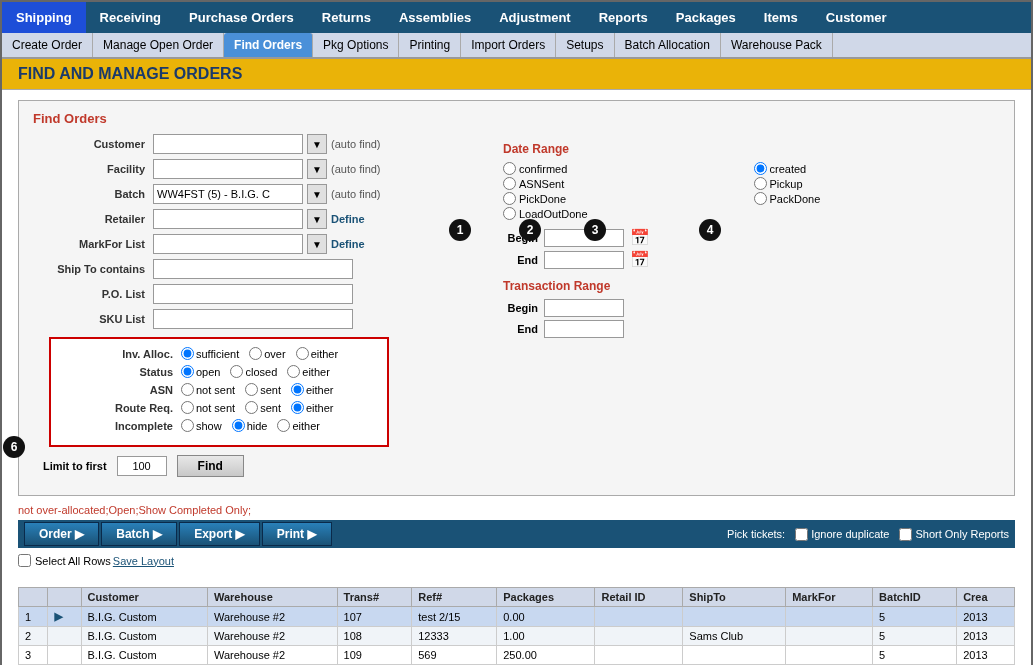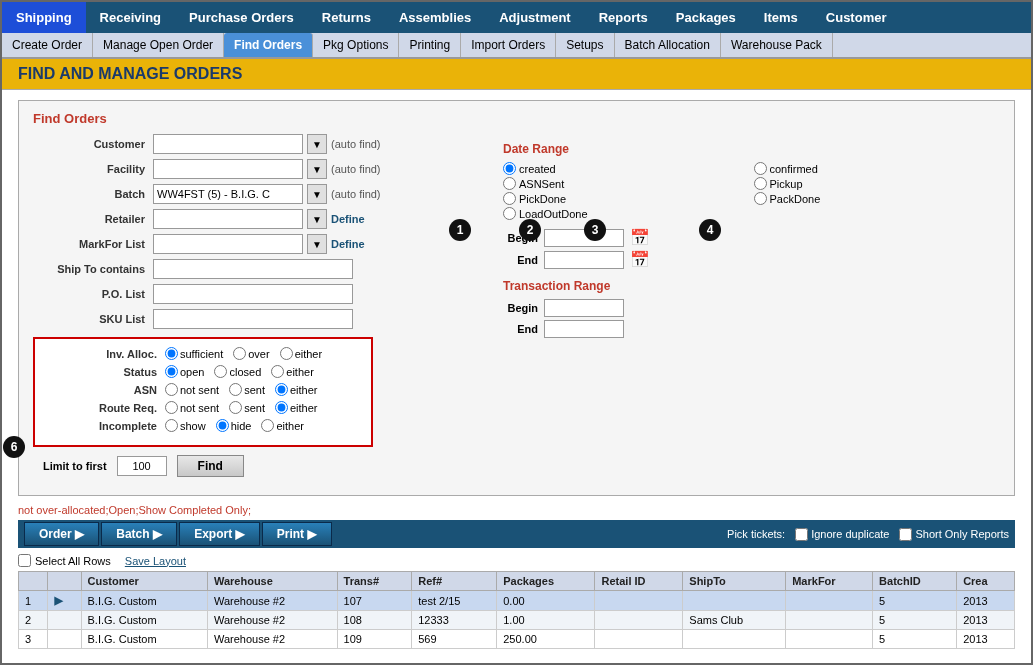--- a/index.html
+++ b/index.html
@@ -81,21 +81,21 @@
     .toolbar-btn {
       background: linear-gradient(to bottom, #2980b9, #1a5276);
       color: #fff; border: 1px solid #0a2a4a; padding: 4px 14px;
       font-weight: bold; font-size: 12px; cursor: pointer;
       display: flex; align-items: center; gap: 4px;
     }
     .toolbar-right { margin-left: auto; display: flex; align-items: center; gap: 10px; font-size: 11px; color: #fff; }
     .checkbox-item { display: flex; align-items: center; gap: 3px; color: #fff; }
 
     
-    .table-controls { display: flex; align-items: center; gap: 14px; margin-bottom: 4px; font-size: 11px; }
+    .table-controls { display: flex; align-items: center; gap: 2px; margin-bottom: 20px; font-size: 11px; }
     .save-layout-link { color: #1a5276; text-decoration: underline; cursor: pointer; }
 
     
     .data-table { width: 100%; border-collapse: collapse; font-size: 11px; }
     .data-table th { background: #d0d8e8; border: 1px solid #aaa; padding: 3px 6px; text-align: left; font-weight: bold; color: #222; }
     .data-table td { border: 1px solid #ccc; padding: 3px 6px; background: #fff; }
     .data-table tr:nth-child(even) td { background: #f0f4f8; }
     .data-table tr.selected td { background: #c8d8f0; }
     .arrow-cell { color: #1a5276; font-weight: bold; }
 
@@ -210,21 +210,21 @@
           <div class="form-row">
             <span class="form-label">P.O. List</span>
             <input class="form-input" type="text" style="width: 200px;">
           </div>
 
           <div class="form-row">
             <span class="form-label">SKU List</span>
             <input class="form-input" type="text" style="width: 200px;">
           </div>
 
-          <div class="filter-box" style="margin-left:0; margin-top:8px;padding-left:40px;">
+          <div class="filter-box" style="margin-left:16px; margin-top:8px;padding-left:40px;">
 
             <div class="filter-row">
               <span class="filter-label">Inv. Alloc.</span>
               <div class="filter-radios">
                 <label class="radio-item"><input type="radio" name="invAlloc" checked="" style=""> sufficient</label>
                 <label class="radio-item"><input type="radio" name="invAlloc" style=""> over</label>
                 <label class="radio-item"><input type="radio" name="invAlloc" style=""> either</label>
               </div>
             </div>
 
@@ -263,22 +263,22 @@
                 <label class="radio-item"><input type="radio" name="incomplete" style=""> either</label>
               </div>
             </div>
           </div>
         </div>
 
         <div class="form-right">
           <div class="date-range-box">
             <div class="date-range-title">Date Range</div>
             <div class="date-range-grid">
+              <label class="date-radio"><input type="radio" name="dateRange" style=""> confirmed</label>
               <label class="date-radio"><input type="radio" name="dateRange" checked="" style=""> created</label>
-              <label class="date-radio"><input type="radio" name="dateRange" style=""> confirmed</label>
               <label class="date-radio"><input type="radio" name="dateRange" style=""> ASNSent</label>
               <label class="date-radio"><input type="radio" name="dateRange" style=""> Pickup</label>
               <label class="date-radio"><input type="radio" name="dateRange" style=""> PickDone</label>
               <label class="date-radio"><input type="radio" name="dateRange" style=""> PackDone</label>
               <label class="date-radio"><input type="radio" name="dateRange" style=""> LoadOutDone</label>
             </div>
             <div class="date-input-row">
               <span class="date-label">Begin</span>
               <input class="date-input" type="text" style="">
               <span class="cal-icon">📅</span>

